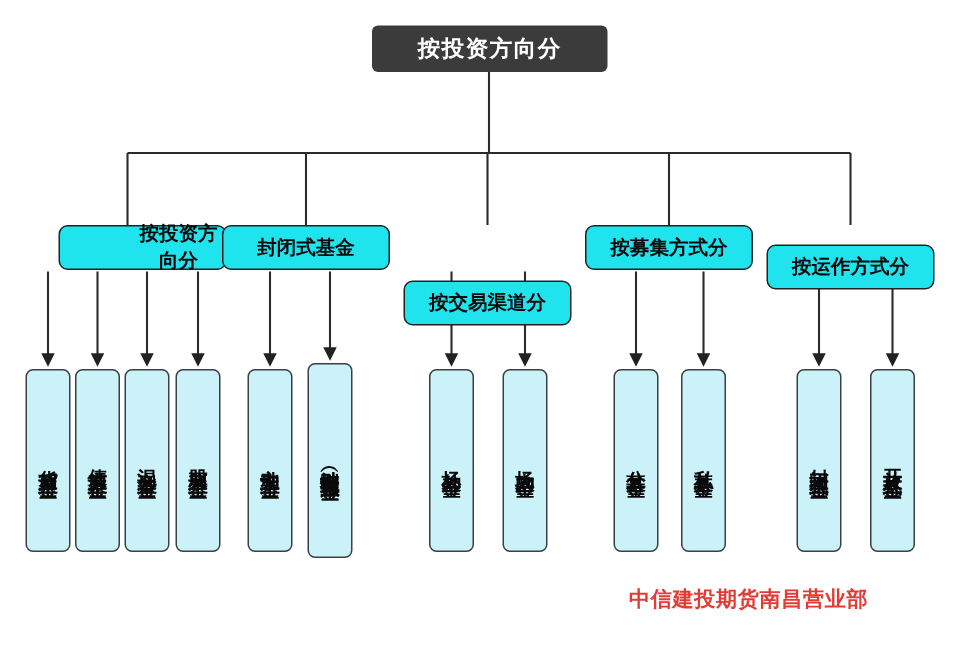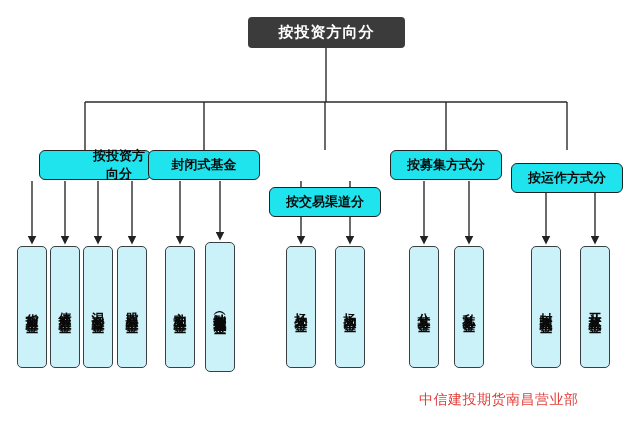--- a/index.html
+++ b/index.html
@@ -85,24 +85,25 @@
   .leaf-8  { left: 409px; }
   .leaf-9  { left: 454px; }
   .leaf-10 { left: 531px; }
   .leaf-11 { left: 580px; }
   .watermark {
     position: absolute;
     left: 419px;
     top: 391px;
     width: 160px;
     font-size: 14px;
-    font-weight: normal;
+    font-weight: bold;
     color: var(--footer-text, #e23b35);
     white-space: nowrap;
     letter-spacing: 0.5px;
+    text-align: center;
   }
 </style>
 </head>
 <body>
 
 <div class="canvas">
 
   <svg class="connectors" viewBox="0 0 640 430" xmlns="http://www.w3.org/2000/svg">
     <defs>
       <marker id="arrowhead" viewBox="0 0 9 9" refX="1.5" refY="4.5" markerWidth="9" markerHeight="9" markerUnits="userSpaceOnUse" orient="auto">

